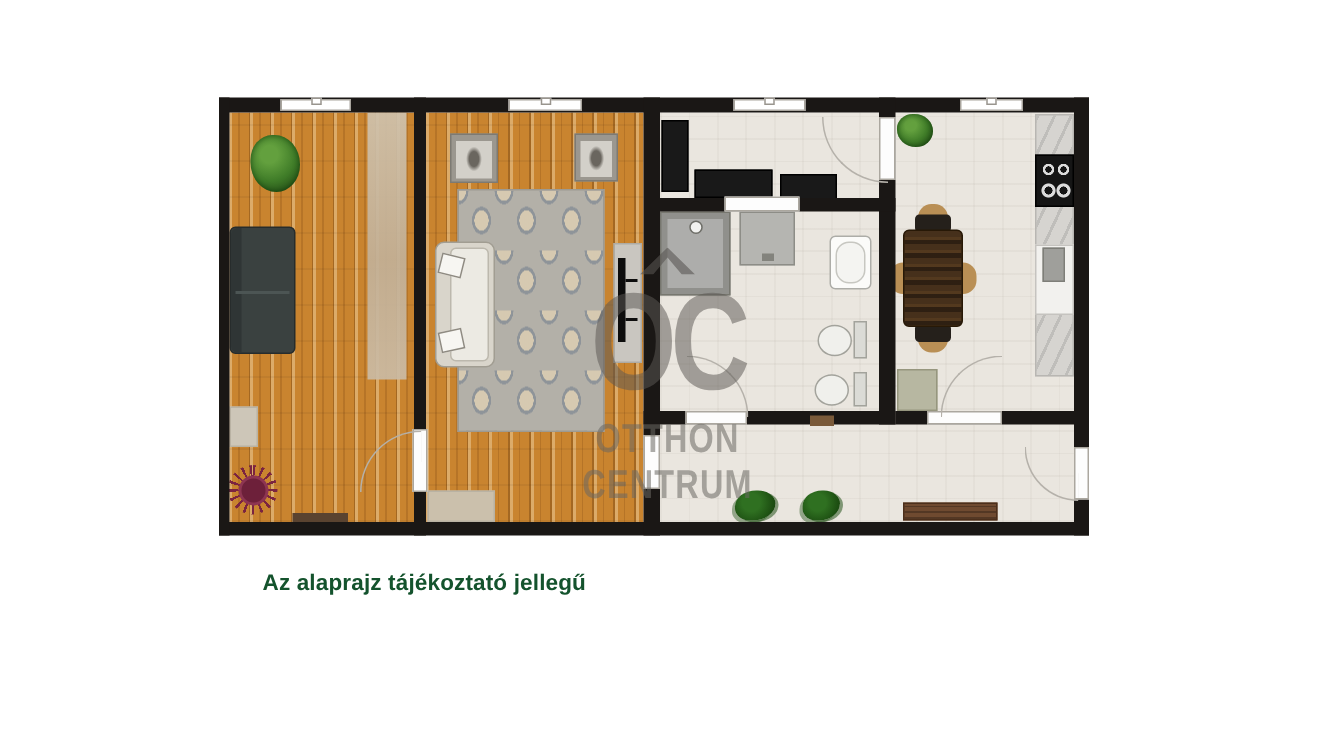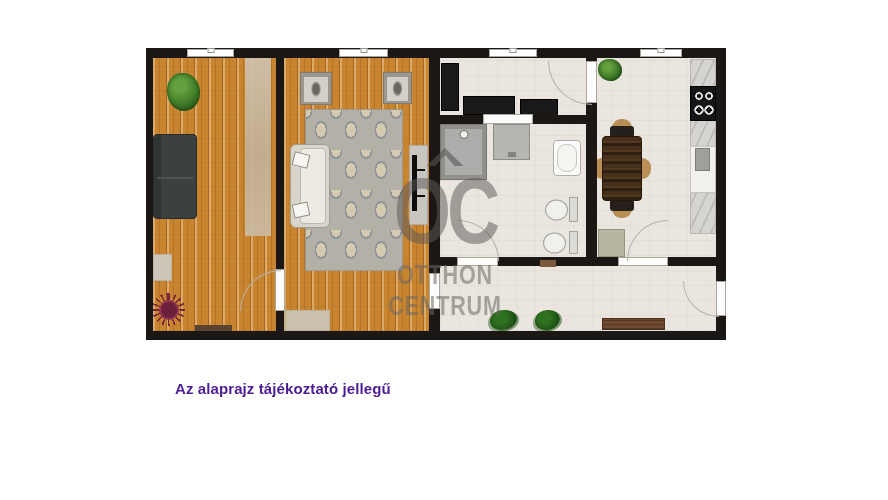--- a/index.html
+++ b/index.html
@@ -1,18 +1,18 @@
 <!DOCTYPE html>
 <html><head>
 <meta charset="utf-8">
 <style>
   html,body{margin:0;padding:0;background:#ffffff;}
   #stage{position:relative;width:888px;height:500px;background:#ffffff;overflow:hidden;
          font-family:"Liberation Sans",sans-serif;}
-  #plan{position:absolute;left:146px;top:48px;width:580px;height:292px;}
+  #plan{position:absolute;left:146px;top:65px;width:580px;height:292px;}
   
   .floor{position:absolute;z-index:0;}
   .wood{background-color:#c9842f;
     background-image:
       repeating-linear-gradient(0deg, rgba(0,0,0,0.05) 0 1px, rgba(0,0,0,0) 1px 24px),
       repeating-linear-gradient(90deg, rgba(255,244,214,0.35) 0 2px, rgba(0,0,0,0) 2px 6px,
         rgba(94,44,4,0.18) 6px 7px, rgba(0,0,0,0) 7px 13px, rgba(66,30,0,0.28) 13px 14px);}
   .tile{background-color:#eae6df;
     background-image:
       repeating-linear-gradient(0deg, rgba(120,110,95,0.06) 0 1px, rgba(0,0,0,0) 1px 15px),
@@ -89,21 +89,21 @@
     background-image:repeating-linear-gradient(0deg, rgba(0,0,0,0.25) 0 1px, rgba(0,0,0,0) 1px 4px);}
   
   #wm{position:absolute;left:219px;top:100px;width:160px;text-align:center;z-index:6;pointer-events:none;
       transform:scaleX(0.8);transform-origin:50% 0;font-weight:bold;}
   #wm .roof{width:46px;height:24px;margin:0 auto 4px;background:rgba(88,85,81,0.58);
       clip-path:polygon(50% 0,100% 75%,76% 75%,50% 28%,24% 75%,0 75%);}
   #wm .oc{font-size:92px;line-height:0.78;letter-spacing:-5px;color:rgba(92,89,85,0.52);}
   #wm .ln{font-size:27px;line-height:1;letter-spacing:1px;margin-top:14px;color:rgba(106,103,99,0.55);}
   #wm .ln2{margin-top:4px;}
   
-  #caption{position:absolute;left:175px;top:380px;font-size:15px;font-weight:bold;color:#4c1d95;letter-spacing:0.1px;}
+  #caption{position:absolute;left:175px;top:380px;font-size:15px;font-weight:bold;color:#14532d;letter-spacing:0.1px;}
 </style>
 </head>
 <body>
 
 <div id="stage">
   <div id="plan">
 
     <div class="floor wood" style="left:7px;top:10px;width:123px;height:273px;"></div>
     <div class="floor wood" style="left:138px;top:10px;width:145px;height:273px;"></div>
     <div class="floor tile" style="left:294px;top:10px;width:276px;height:273px;"></div>

